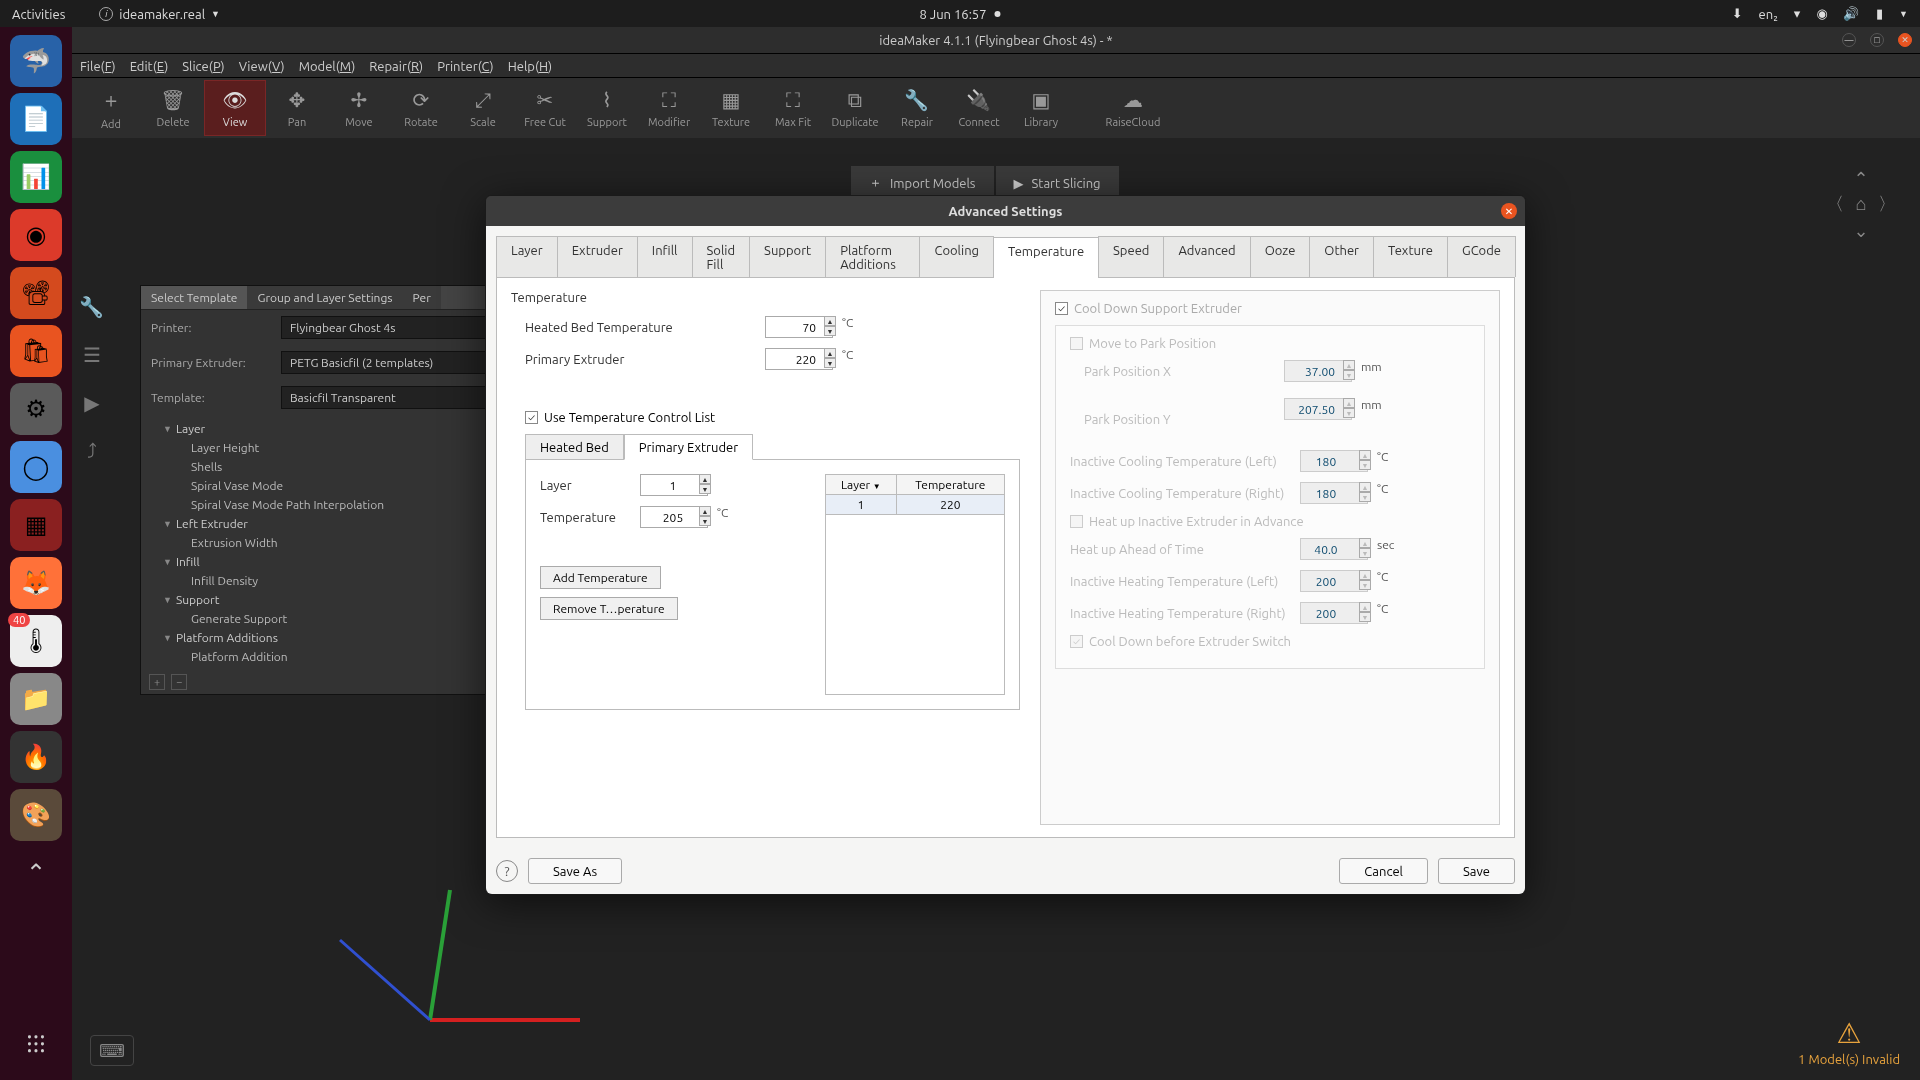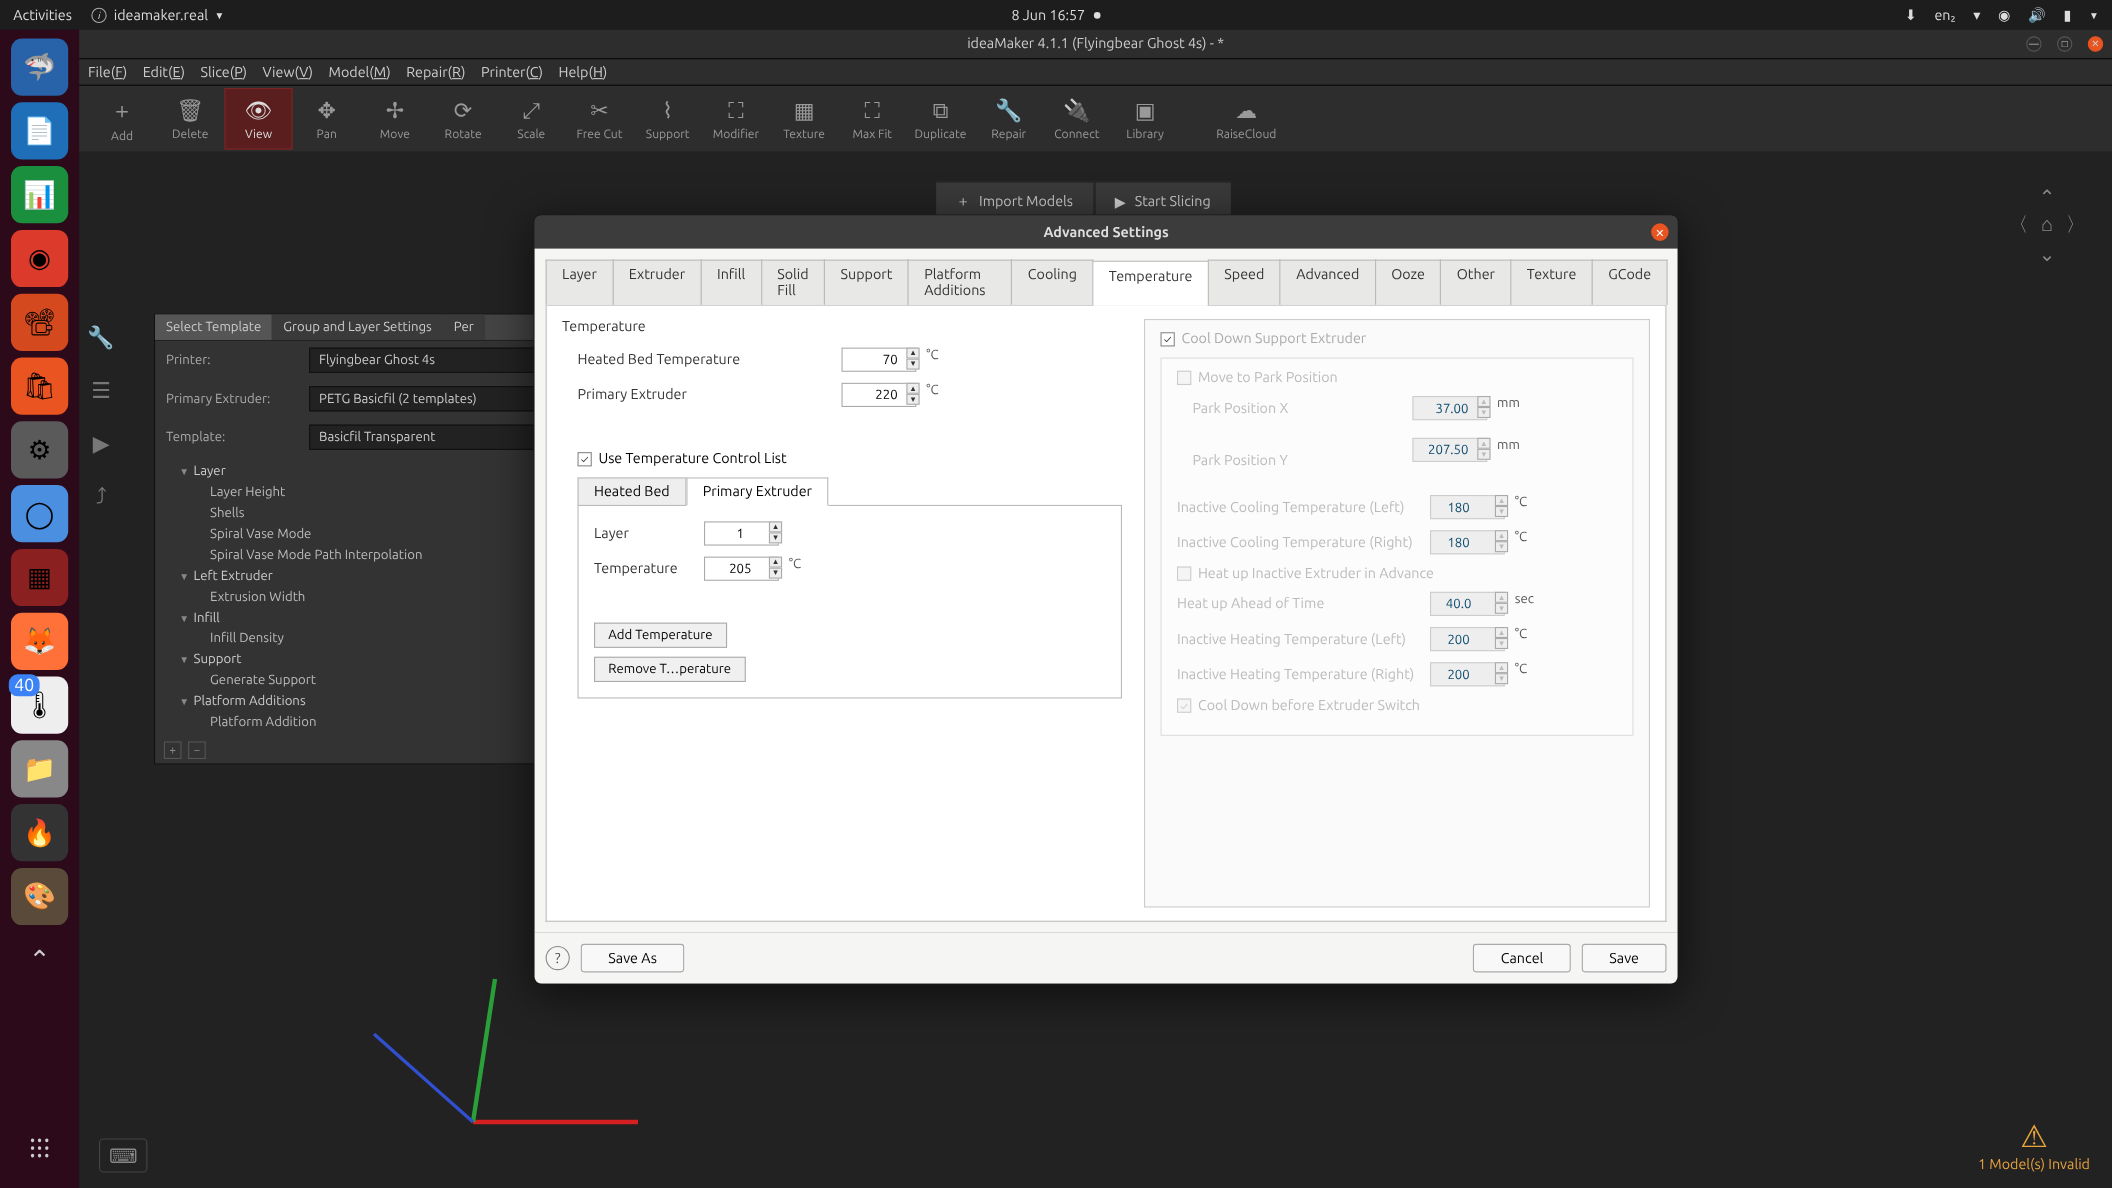--- a/index.html
+++ b/index.html
@@ -1,29 +1,29 @@
 <!DOCTYPE html>
 <html><head>
 <meta charset="utf-8">
 <style>
 * { margin: 0; padding: 0; box-sizing: border-box; font-family: Ubuntu, "Segoe UI", sans-serif; }
 body { width: 1920px; height: 1080px; background: #1a1a1a; overflow: hidden; position: relative; }
 
 
 .topbar { height: 27px; background: #1d1d1d; color: #ddd; display: flex; align-items: center; padding: 0 12px; font-size: 13px; }
-.topbar-left { display: flex; gap: 18px; align-items: flex-start; }
+.topbar-left { display: flex; gap: 34px; align-items: flex-start; }
 .topbar-center { position: absolute; left: 50%; transform: translateX(-50%); display: flex; gap: 8px; align-items: center; }
 .topbar-right { margin-left: auto; display: flex; gap: 16px; align-items: center; }
 .dot { width: 6px; height: 6px; border-radius: 50%; background: #ddd; display: inline-block; }
 .info-icon { width: 14px; height: 14px; border: 1px solid #aaa; border-radius: 50%; display: inline-flex; align-items: center; justify-content: center; font-size: 9px; font-style: italic; }
 
 
 .dock { position: absolute; left: 0; top: 27px; width: 72px; height: calc(100% - 27px); background: #2c0a1a; display: flex; flex-direction: column; align-items: center; padding-top: 8px; gap: 6px; }
 .dock-icon { width: 52px; height: 52px; border-radius: 10px; display: flex; align-items: center; justify-content: center; font-size: 24px; position: relative; }
-.dock-badge { position: absolute; top: -2px; left: -2px; background: #3b82f6; color: #fff; font-size: 16px; padding: 1px 5px; border-radius: 8px; }
+.dock-badge { position: absolute; top: -2px; left: -2px; background: #ef4444; color: #fff; font-size: 11px; padding: 1px 5px; border-radius: 8px; }
 .dock-grid { margin-top: auto; margin-bottom: 12px; }
 
 
 .titlebar { position: absolute; left: 72px; top: 27px; right: 0; height: 27px; background: #2d2d2d; color: #ccc; display: flex; align-items: center; justify-content: center; font-size: 13px; border-bottom: 1px solid #000; }
 .window-controls { position: absolute; right: 8px; display: flex; gap: 14px; }
 .wc { width: 14px; height: 14px; border-radius: 50%; border: 1px solid #555; display: flex; align-items: center; justify-content: center; font-size: 9px; }
 .wc.close { background: #e95420; border-color: #e95420; }
 
 
 .menubar { position: absolute; left: 72px; top: 54px; right: 0; height: 24px; background: #2d2d2d; color: #ccc; display: flex; align-items: center; padding: 0 8px; font-size: 13px; gap: 14px; border-bottom: 1px solid #000;}
@@ -430,20 +430,35 @@
                       <span>▲</span>
                       <span>▼</span>
                     </div>
                     <span class="unit">°C</span>
                   </div>
               </div>
               <div style="height:20px;"></div>
               <div class="btn-small">Add Temperature</div><br>
               <div class="btn-small">Remove T…perature</div>
             </div>
+            <div class="inner-right">
+              <table class="small-table">
+                <tbody>
+                    <tr>
+                      <th><span>Layer</span> <span style="font-size:8px;">▼</span></th>
+                      <th>Temperature</th>
+                    </tr>
+                <tr>
+                      <td>1</td>
+                      <td>220</td>
+                    </tr>
+              </tbody>
+                </table>
+              <div class="table-body-space"></div>
+            </div>
           </div>
         </div>
       </div>
 
       <div class="right-col">
         <div class="checkbox-row">
           <span class="chk">✓</span>
           <span>Cool Down Support Extruder</span>
         </div>
         <div style="border:1px solid #ddd; padding:10px 14px; background:#fcfcfc;">

